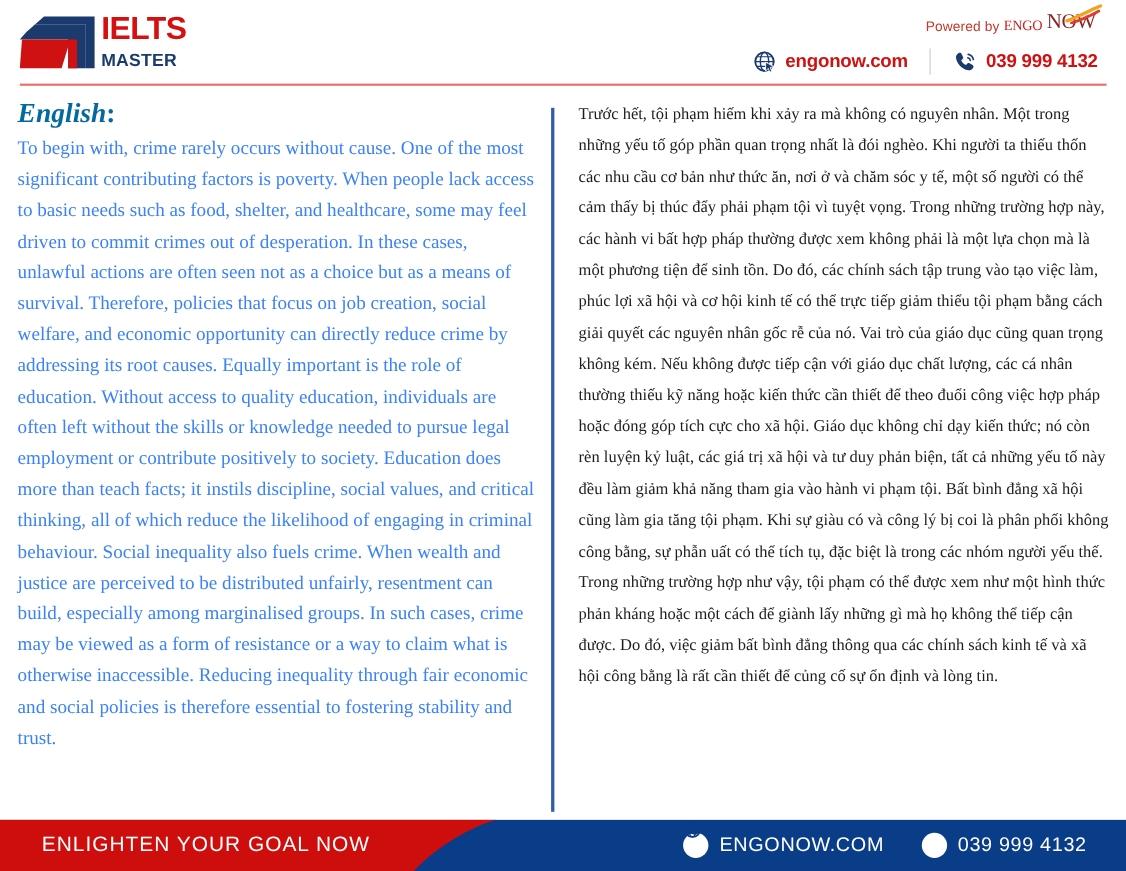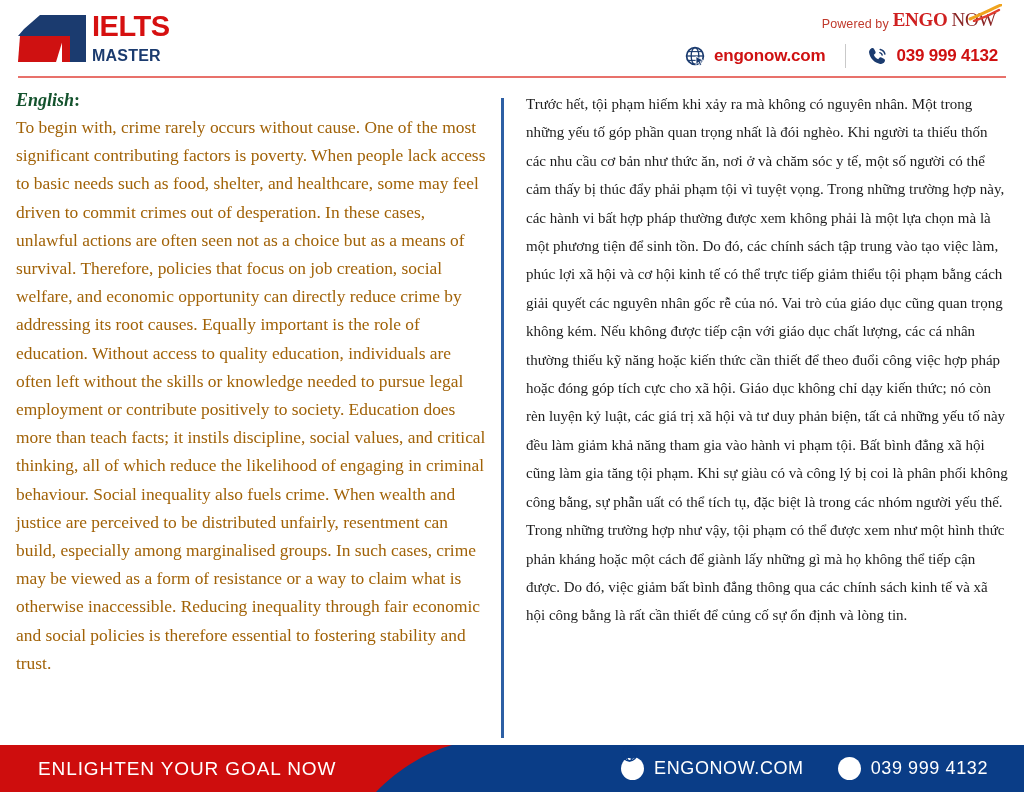--- a/index.html
+++ b/index.html
@@ -36,22 +36,22 @@
   
   .powered {
     position:absolute; right:28px; top:9px;
     display:flex; align-items:flex-end; gap:4px; height:22px;
   }
   .powered-label {
     font-family:"Liberation Sans", sans-serif;
     font-size:12.5px; color:#c0392b; letter-spacing:0.1px;
   }
   .powered-engo {
-    font-family:"Liberation Serif", serif; font-weight:bold;
-    font-size:19px; color:#cf2020; letter-spacing:-0.3px;
+    font-family:"Liberation Serif", serif; font-weight:normal;
+    font-size:13px; color:#cf2020; letter-spacing:-0.3px;
   }
   .powered-now {
     font-family:"Liberation Serif", serif;
     font-size:19px; color:#8a2525; letter-spacing:-0.3px;
   }
   .powered-swoosh { position:absolute; right:-6px; top:-5px; width:34px; height:18px; }
 
   
   .contact-row {
     position:absolute; right:26px; top:42px;
@@ -75,29 +75,29 @@
   .columns {
     position:absolute; left:0; top:90px; width:1024px; height:655px;
   }
   .col { position:absolute; top:0; }
   .col-en { left:16px; width:470px; }
   .col-vi { left:526px; width:482px; }
 
   .col-heading {
     font-family:"Liberation Serif", serif;
     font-weight:bold; font-style:italic;
-    font-size:18px; color:#14532d;
+    font-size:25px; color:#0369a1;
     margin-bottom:2px;
   }
   .col-heading .colon { font-style:normal; }
 
   .col-body {
     font-family:"Liberation Serif", serif;
     font-size:17.4px; line-height:28.2px;
-    color:#a16207; text-align:left;
+    color:#3b82f6; text-align:left;
   }
   .col-vi .col-body { font-size:15px; line-height:28.4px; color:#1d1d1d; }
 
   .col-divider {
     position:absolute; left:501px; top:8px; width:3px; height:640px;
     background:#2d5fa4;
   }
 
   
   .footer {

